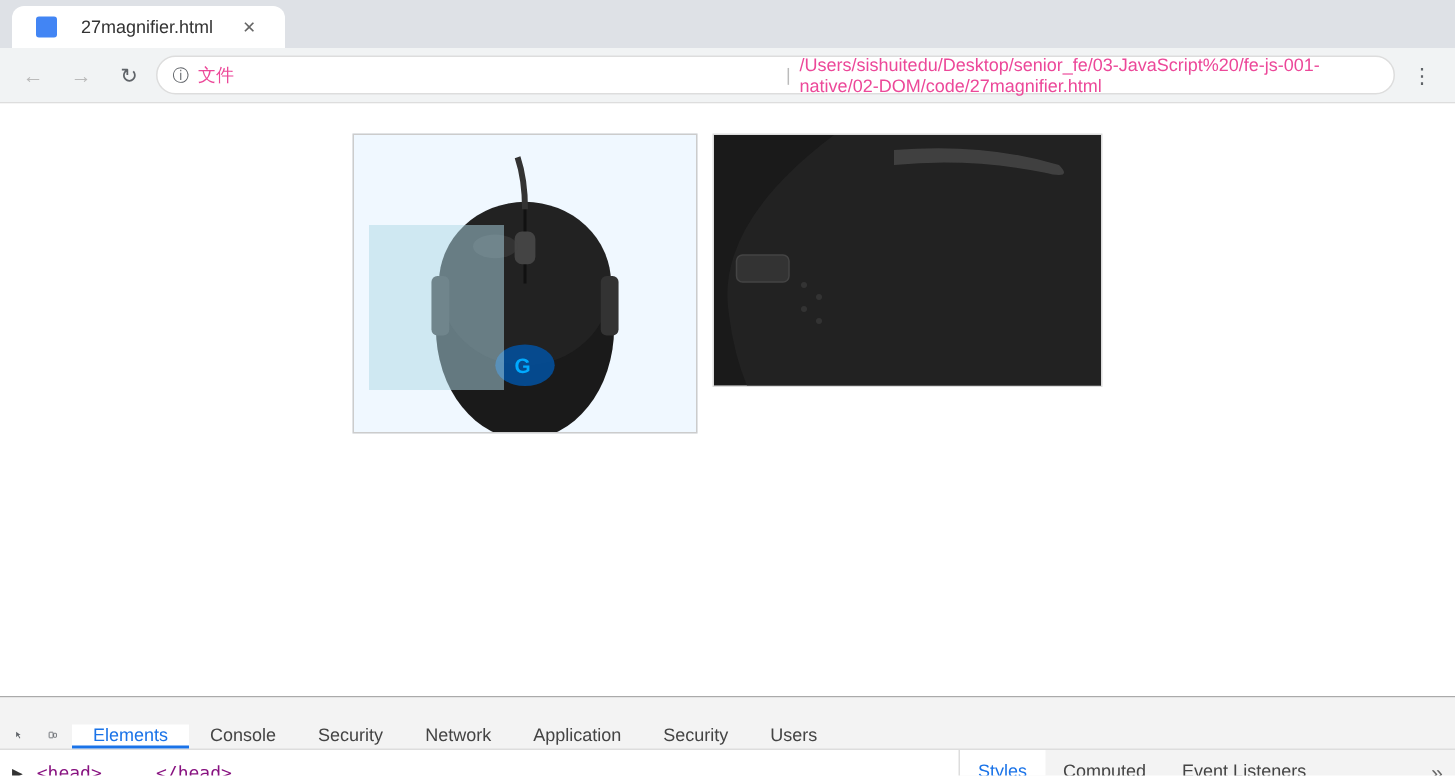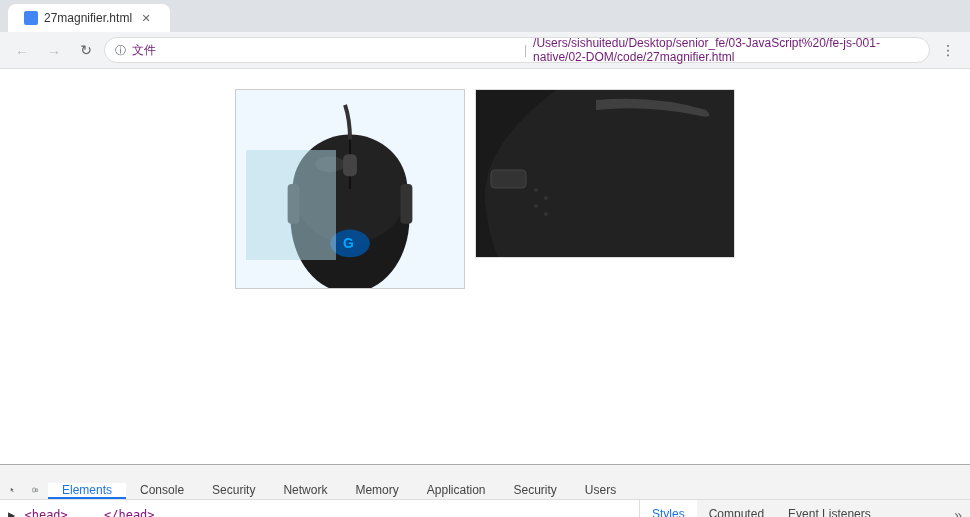--- a/index.html
+++ b/index.html
@@ -19,21 +19,21 @@
       gap: 4px;
     }
     .tab {
       background: #fff;
       border-radius: 8px 8px 0 0;
       padding: 6px 16px;
       font-size: 12px;
       color: #333;
       display: flex;
       align-items: center;
-      gap: 6px;
+      gap: 16px;
       height: 28px;
       margin-top: 4px;
     }
     .tab-favicon {
       width: 14px;
       height: 14px;
       background: #4285f4;
       border-radius: 2px;
       display: inline-block;
     }
@@ -85,21 +85,21 @@
       font-size: 12px;
       color: #333;
     }
     .address-icon {
       color: #5f6368;
       font-size: 11px;
     }
     .address-text {
       flex: 1;
       font-size: 12px;
-      color: #701a75;
+      color: #ec4899;
     }
 
     
     .page-content {
       background: #fff;
       height: 395px;
       display: flex;
       align-items: flex-start;
       justify-content: center;
       padding: 20px;
@@ -350,23 +350,20 @@
       <span>Elements</span>
     </div>
     <div class="devtools-tab">
       <span>Console</span>
     </div>
     <div class="devtools-tab">
       <span>Security</span>
     </div>
     <div class="devtools-tab">
       <span>Network</span>
-    </div>
-    <div class="devtools-tab">
-      <span>Memory</span>
     </div>
     <div class="devtools-tab">
       <span>Application</span>
     </div>
     <div class="devtools-tab">
       <span>Security</span>
     </div>
     <div class="devtools-tab">
       <span>Users</span>
     </div>

